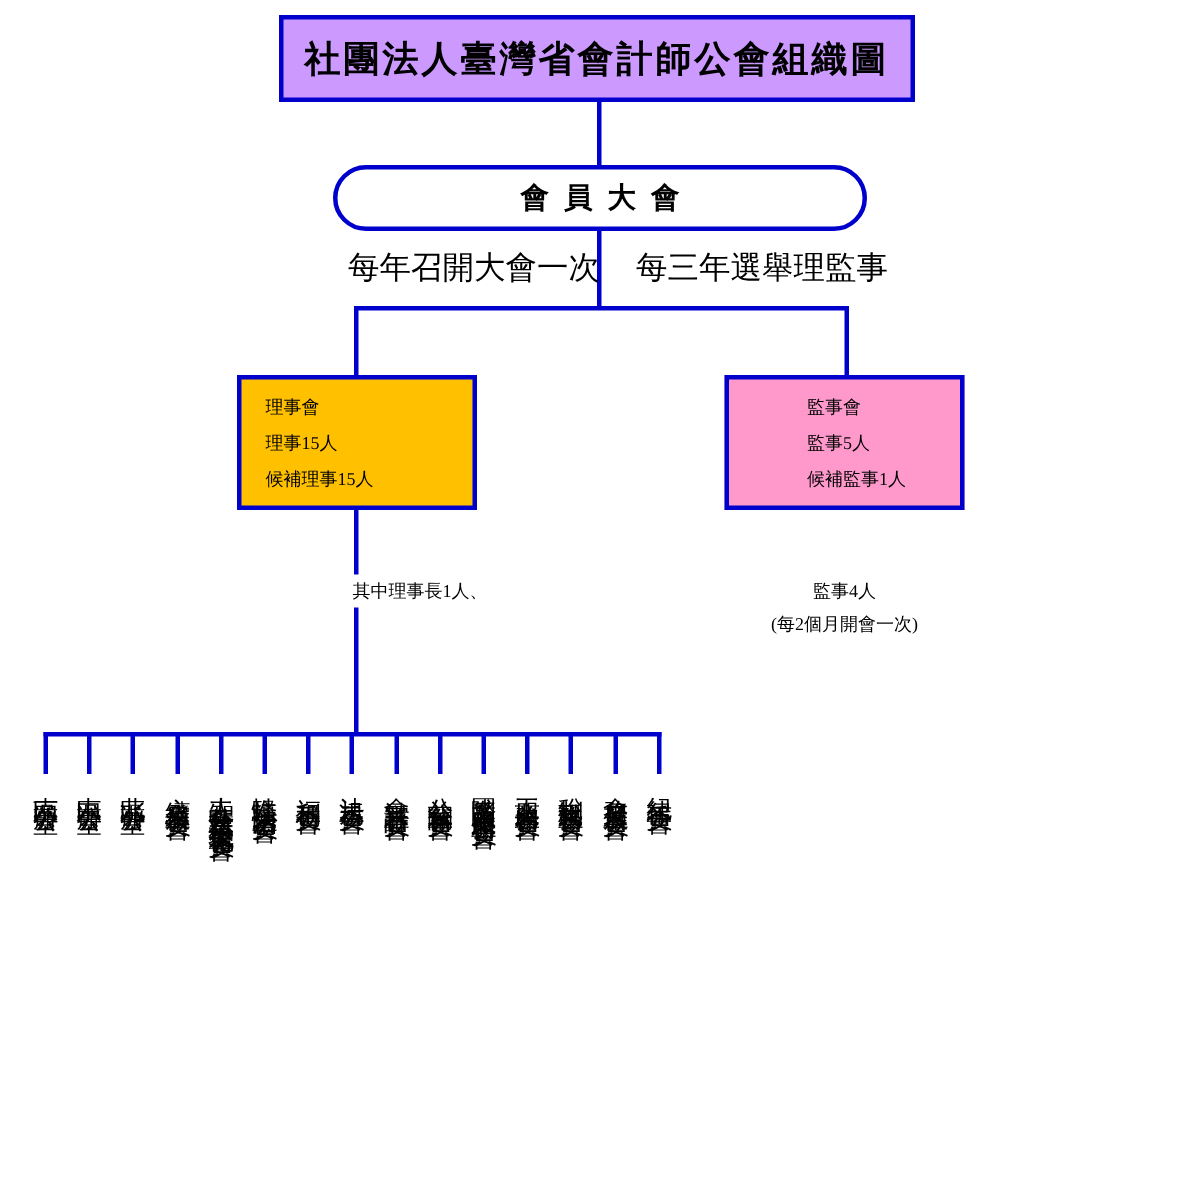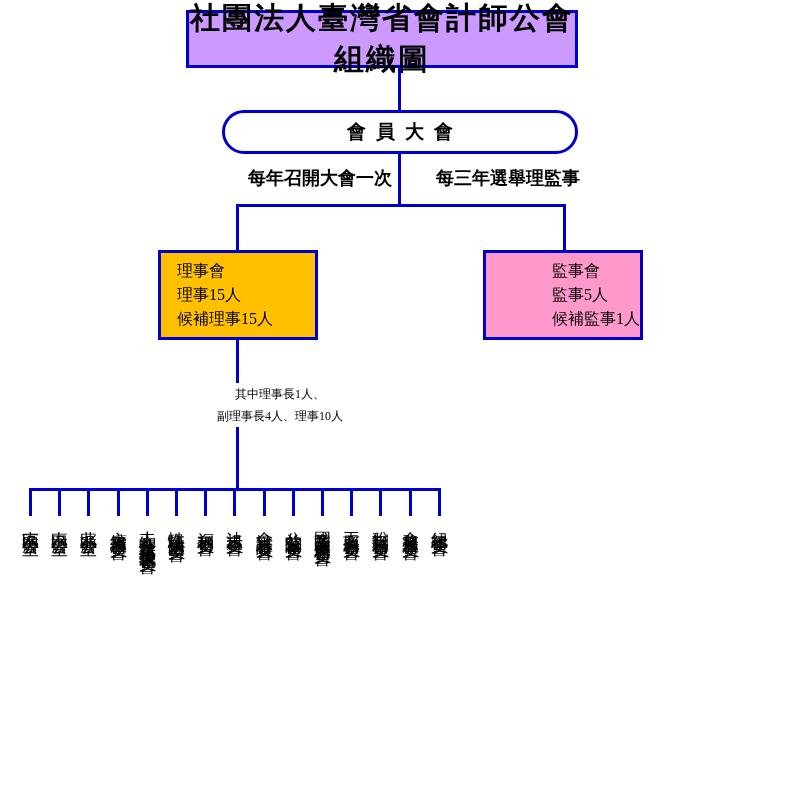--- a/index.html
+++ b/index.html
@@ -13,53 +13,51 @@
   .line { position:absolute; background:var(--line,#0000cc); }
 
   .box {
     position:absolute;
     border:3px solid var(--line,#0000cc);
     display:flex; align-items:center; justify-content:center;
     background:#fff;
   }
 
   .title-box {
-    left:186px; top:10px; width:392px; height:58px;
+    left:186px; top:10px; width:424px; height:58px;
     background:var(--title-fill,#cc99ff);
-    font-size:30px; font-weight:bold; letter-spacing:2px;
-    text-align:center;
+    font-size:24px; font-weight:bold; letter-spacing:2px;
   }
 
   .assembly-box {
     left:222px; top:110px; width:356px; height:44px;
     border-radius:22px;
     font-size:19px; font-weight:bold; letter-spacing:10px;
     text-indent:10px;
   }
 
   .edge-label {
-    position:absolute; top:168px; font-size:18px; line-height:20px;
+    position:absolute; top:168px; font-size:21px; line-height:20px;
     white-space:nowrap;
-    font-weight:bold;
   }
   .edge-label.left  { left:232px; width:160px; text-align:right; }
   .edge-label.right { left:408px; width:200px; text-align:center; }
 
   .directors-box {
     left:158px; top:250px; width:160px; height:90px;
     background:var(--directors-fill,#ffc000);
     justify-content:flex-start;
   }
   .supervisors-box {
     left:483px; top:250px; width:160px; height:90px;
     background:var(--supervisors-fill,#ff99cc);
-    justify-content:flex-end;
+    justify-content:center;
   }
   .box-text {
-    font-size:16px; line-height:24px; text-align:left; padding-left:16px;
+    font-size:12px; line-height:24px; text-align:left; padding-left:16px;
   }
 
   .note {
     position:absolute; top:383px; width:224px;
     text-align:center; font-size:12px; line-height:22px;
     background:#fff;
   }
   .note.left  { left:168px; }
   .note.right { left:451px; }
 
@@ -109,23 +107,24 @@
       <div>監事會</div>
       <div>監事5人</div>
       <div>候補監事1人</div>
     </div>
   </div>
 
   <div class="line" style="left:236px;top:340px;width:3px;height:150px"></div>
 
   <div class="note left">
     <div>其中理事長1人、</div>
-    <div>副理事長4人、理事10人</div>
   </div>
   <div class="note right">
+    <div>監事4人</div>
+    <div>(每2個月開會一次)</div>
   </div>
 
   <div class="line" style="left:29px;top:488px;width:412px;height:3px"></div>
 
   <div>
       <div class="line" style="left: 29px; top: 488px; width: 3px; height: 28px;"></div>
       <div class="vtext" style="left: 20px;">南區辦公室</div>
       <div class="line" style="left: 58px; top: 488px; width: 3px; height: 28px;"></div>
       <div class="vtext" style="left: 49px;">中區辦公室</div>
       <div class="line" style="left: 87px; top: 488px; width: 3px; height: 28px;"></div>

